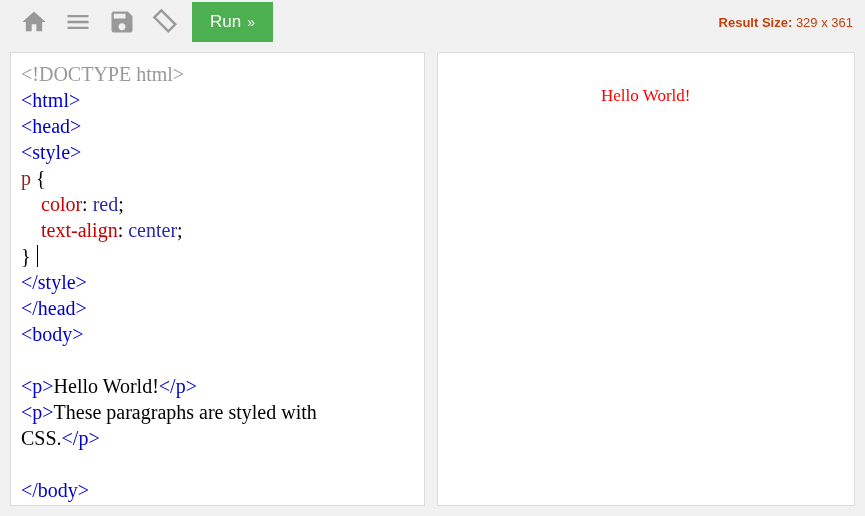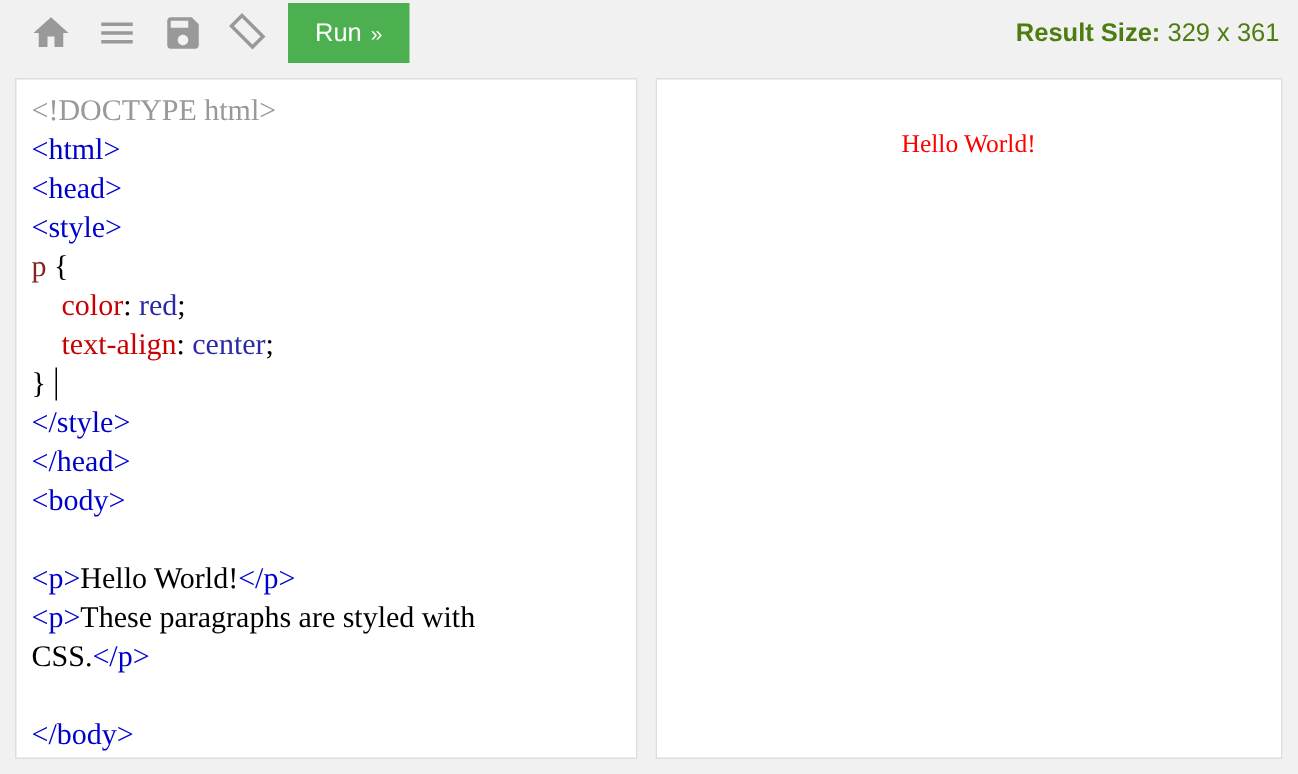--- a/index.html
+++ b/index.html
@@ -33,22 +33,22 @@
     height: 40px;
     padding: 12px 18px;
     display: flex;
     align-items: center;
     cursor: pointer;
     margin-left: 4px;
   }
   .run-btn .arrow { margin-left: 6px; font-size: 14px; }
   .spacer { flex: 1; }
   .result-size {
-    font-size: 17px;
-    color: #4d7c0f;
+    font-size: 13px;
+    color: #c2410c;
     padding-right: 4px;
   }
   .result-size .label { font-weight: bold; }
   .panes {
     display: flex;
     gap: 12px;
     padding: 8px 10px 10px 10px;
     height: calc(100% - 44px);
   }
   .pane {

